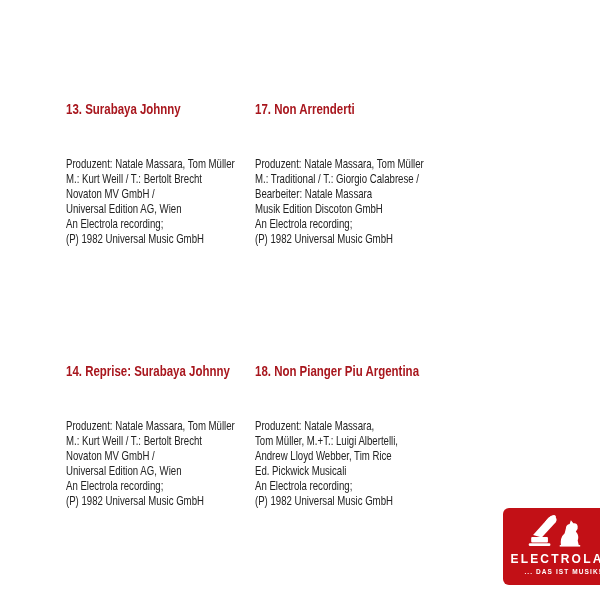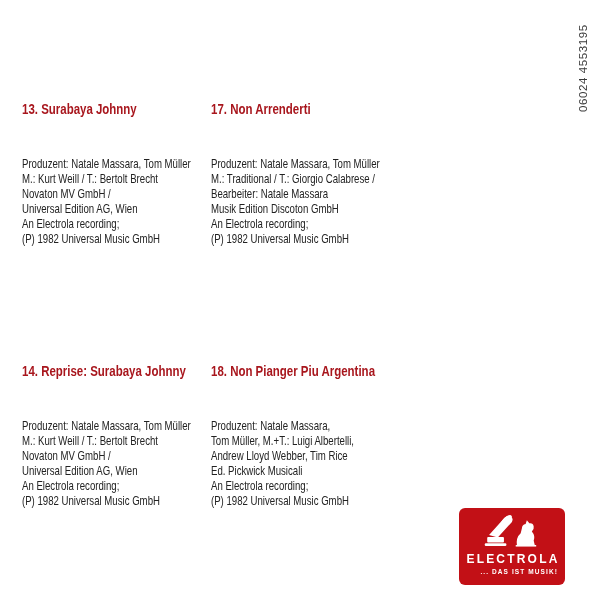--- a/index.html
+++ b/index.html
@@ -4,21 +4,21 @@
 <style>
   html, body { margin: 0; padding: 0; }
   body {
     width: 600px; height: 599px;
     background: #ffffff;
     font-family: "Liberation Sans", sans-serif;
     color: #222222;
     overflow: hidden;
     position: relative;
   }
-  .page { position: absolute; inset: 0; }
+  .page { position: absolute; inset: 0; margin-left: 44px; }
 
   .col {
     position: absolute;
     top: 28px;
     width: 270px;
     transform: scaleX(0.74);
     transform-origin: 0 0;
     white-space: pre;
   }
   .col-left  { left: 22px; }

